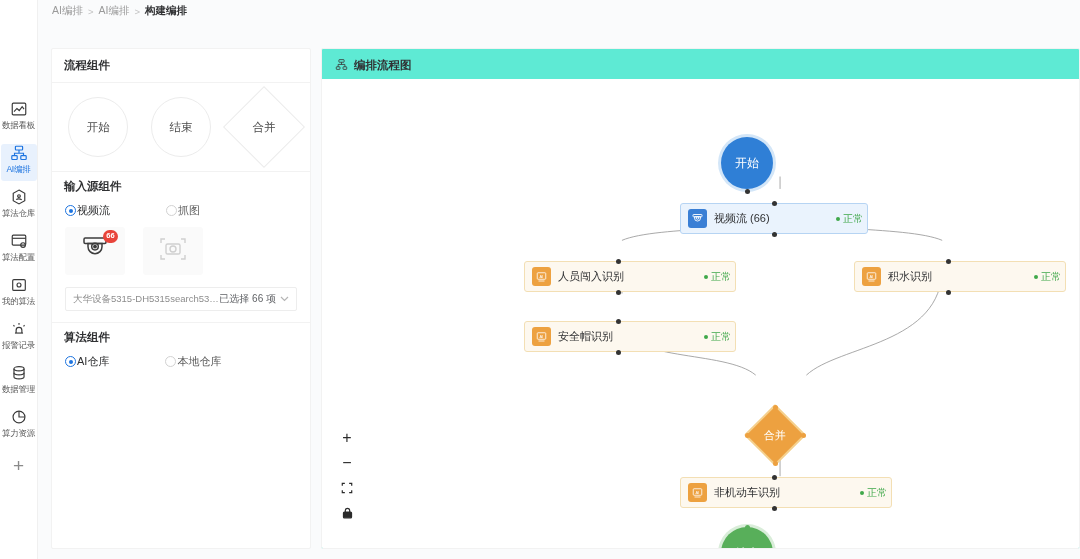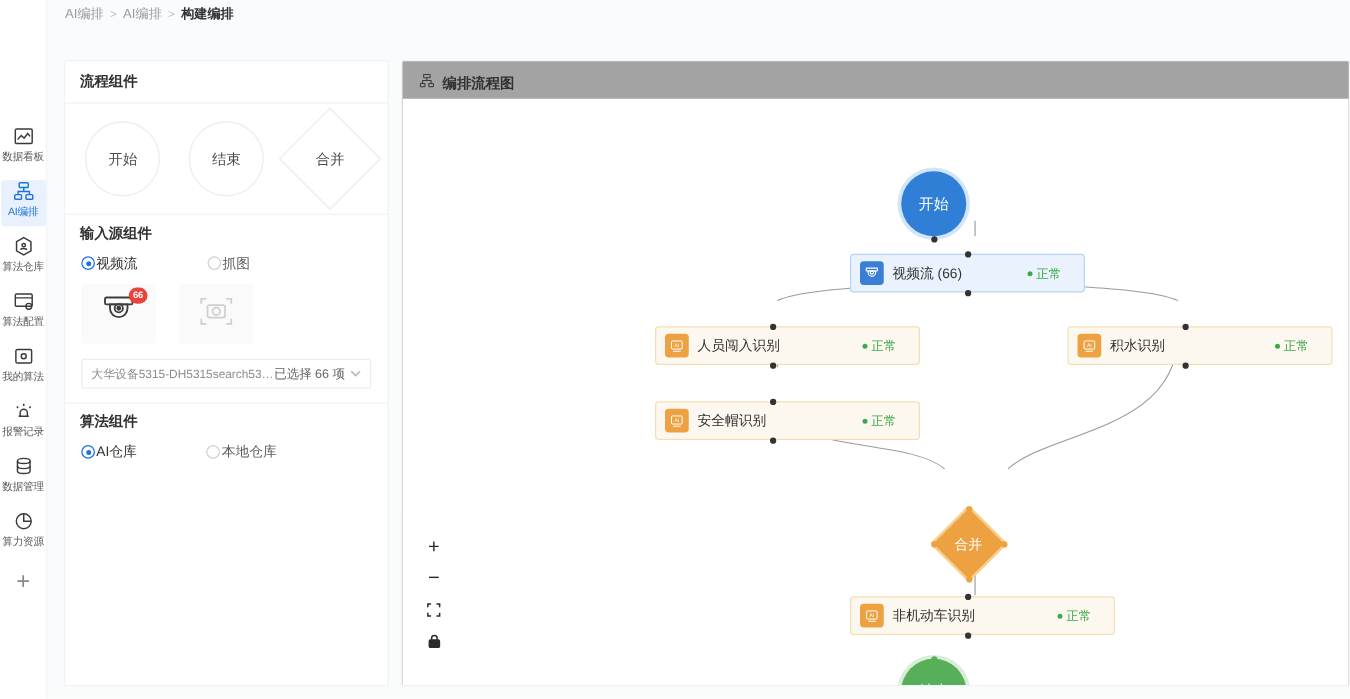--- a/index.html
+++ b/index.html
@@ -124,21 +124,21 @@
 
   .algo-tags { display: flex; flex-wrap: wrap; gap: 7px 8px; padding: 2px 13px 12px 13px; }
   .tag {
     border: 1px solid #ededed; border-radius: 2px; background: #fff;
     font-size: 10.5px; color: #4b4b4b; padding: 4px 9px; cursor: pointer;
   }
 
   
   .rpanel {
     flex: 1; margin-left: 10px; margin-right: 0;
-    background: #a3a3a3; border: 1px solid #f2f2f2; border-radius: 2px;
+    background: #5eead4; border: 1px solid #f2f2f2; border-radius: 2px;
     position: relative; overflow: hidden;
   }
   .rhead {
     font-size: 11.5px; font-weight: bold; color: #303133;
     padding: 9px 0 9px 13px; display: flex; align-items: center; gap: 6px;
   }
   .canvas { position: absolute; left: 0; top: 30px; right: 0; bottom: 0; background: #fff; }
   .canvas svg.links { position: absolute; left: 0; top: 0; width: 100%; height: 100%; }
 
   .node { position: absolute; }
@@ -146,21 +146,21 @@
   .n-circle {
     width: 52px; height: 52px; border-radius: 50%;
     display: flex; align-items: center; justify-content: center;
     font-size: 12px; color: #fff; cursor: pointer;
   }
   .n-circle.start { background: #2f7fd6; box-shadow: 0 0 0 3px #d3e6f8; }
   .n-circle.end { background: #58af5a; box-shadow: 0 0 0 3px #d9edd9; }
 
   .n-box {
     height: 31px; border-radius: 3px; display: flex; align-items: center;
-    padding: 0 18px 0 7px; cursor: pointer; background: #fff;
+    padding: 0 4px 0 7px; cursor: pointer; background: #fff;
   }
   .n-box.video { border: 1px solid #b6d4f3; background: #eaf3fd; width: 188px; }
   .n-box.ai { border: 1px solid #f3dfb4; background: #fdf8ef; width: 212px; justify-content: flex-end; }
   .n-ico {
     width: 19px; height: 19px; border-radius: 3px; flex: 0 0 19px;
     display: flex; align-items: center; justify-content: center; margin-right: 7px;
   }
   .n-ico.blue { background: #3a7fd5; }
   .n-ico.orange { background: #eda140; }
   .n-label { font-size: 11px; color: #303133; flex: 1; white-space: nowrap; }

